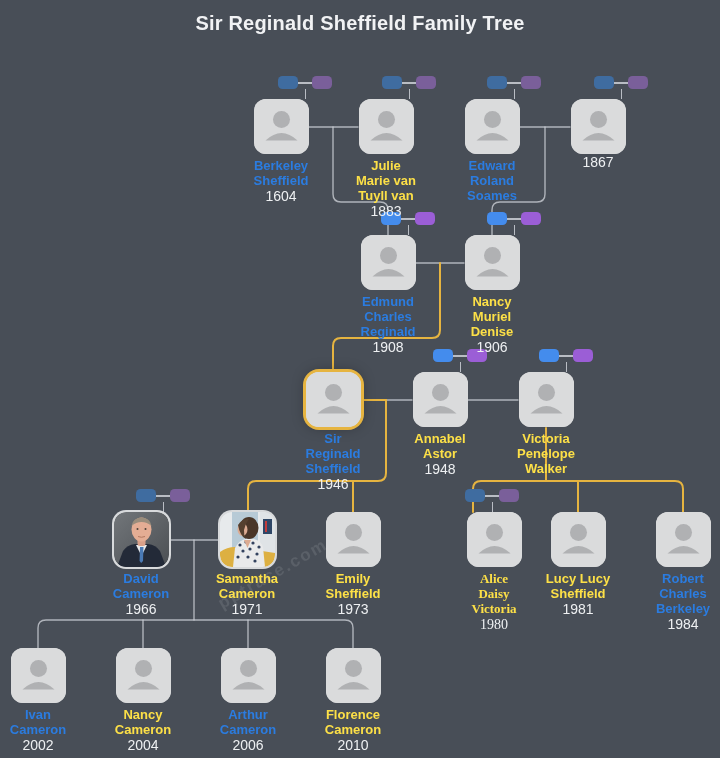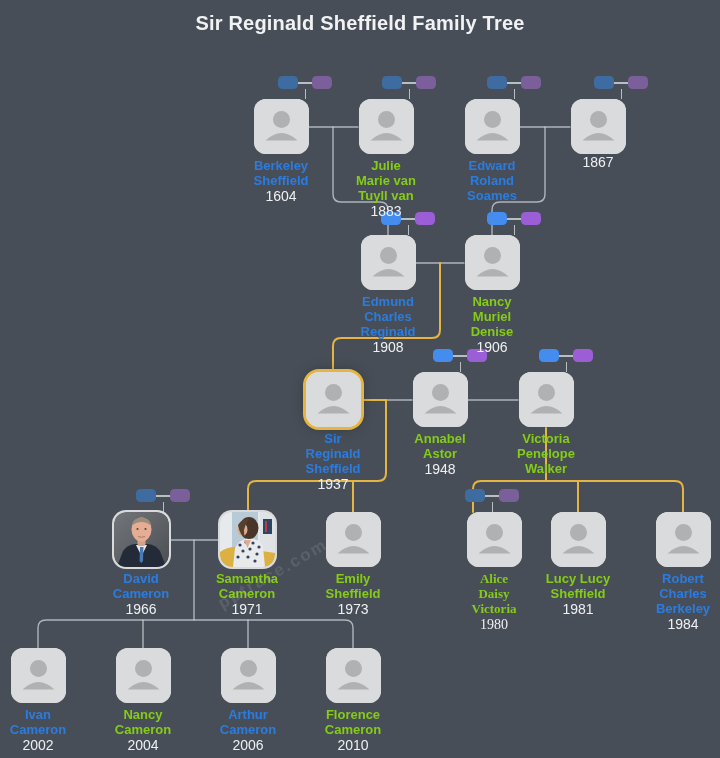--- a/index.html
+++ b/index.html
@@ -23,21 +23,21 @@
   }
   .avatar{
     width:55px;height:55px;margin:0 auto;border-radius:12px;
     background:#dadbdc;position:relative;
   }
   .avatar.photo{box-shadow:0 0 0 2px #d8dadc;overflow:hidden;}
   .avatar.focus{box-shadow:0 0 0 3px #e6b440, 0 0 14px rgba(0,0,0,.35);border-radius:13px;}
   .avatar svg{display:block;width:55px;height:55px;border-radius:inherit;}
   .names{margin-top:4px;font-size:13px;font-weight:bold;line-height:15px;}
   .names.male{color:#2b7ce0;}
-  .names.female{color:#84cc16;}
+  .names.female{color:#fde047;}
   .year{font-size:14px;color:#eef0f2;line-height:17px;}
   .pills{position:absolute;width:54px;height:23px;z-index:2;}
   .pill{
     position:absolute;top:0;width:20px;height:13px;border-radius:4.5px;cursor:pointer;
   }
   .pill.father{left:0;}
   .pill.mother{left:34px;}
   .pills.dim .father{background:#3f6ca0;}
   .pills.dim .mother{background:#7a5f9a;}
   .pills.bright .father{background:#448ced;}
@@ -167,21 +167,21 @@
             <rect width="55" height="55" fill="#dadbdc"></rect>
             <circle cx="27.5" cy="20.5" r="8.5" fill="#b0b1b3"></circle>
             <path d="M11.5 41.5 Q27.5 26.5 43.5 41.5 Z" fill="#b0b1b3"></path>
           </svg>
         </div>
     <div class="names male">
           <div>Sir</div>
           <div>Reginald</div>
           <div>Sheffield</div>
         </div>
-    <div class="year">1937</div>
+    <div class="year">1946</div>
   </div>
       <div class="person" style="left: 388px; top: 372px;">
     <div class="avatar">
           <svg viewBox="0 0 55 55">
             <rect width="55" height="55" fill="#dadbdc"></rect>
             <circle cx="27.5" cy="20.5" r="8.5" fill="#b0b1b3"></circle>
             <path d="M11.5 41.5 Q27.5 26.5 43.5 41.5 Z" fill="#b0b1b3"></path>
           </svg>
         </div>
     <div class="names female">

